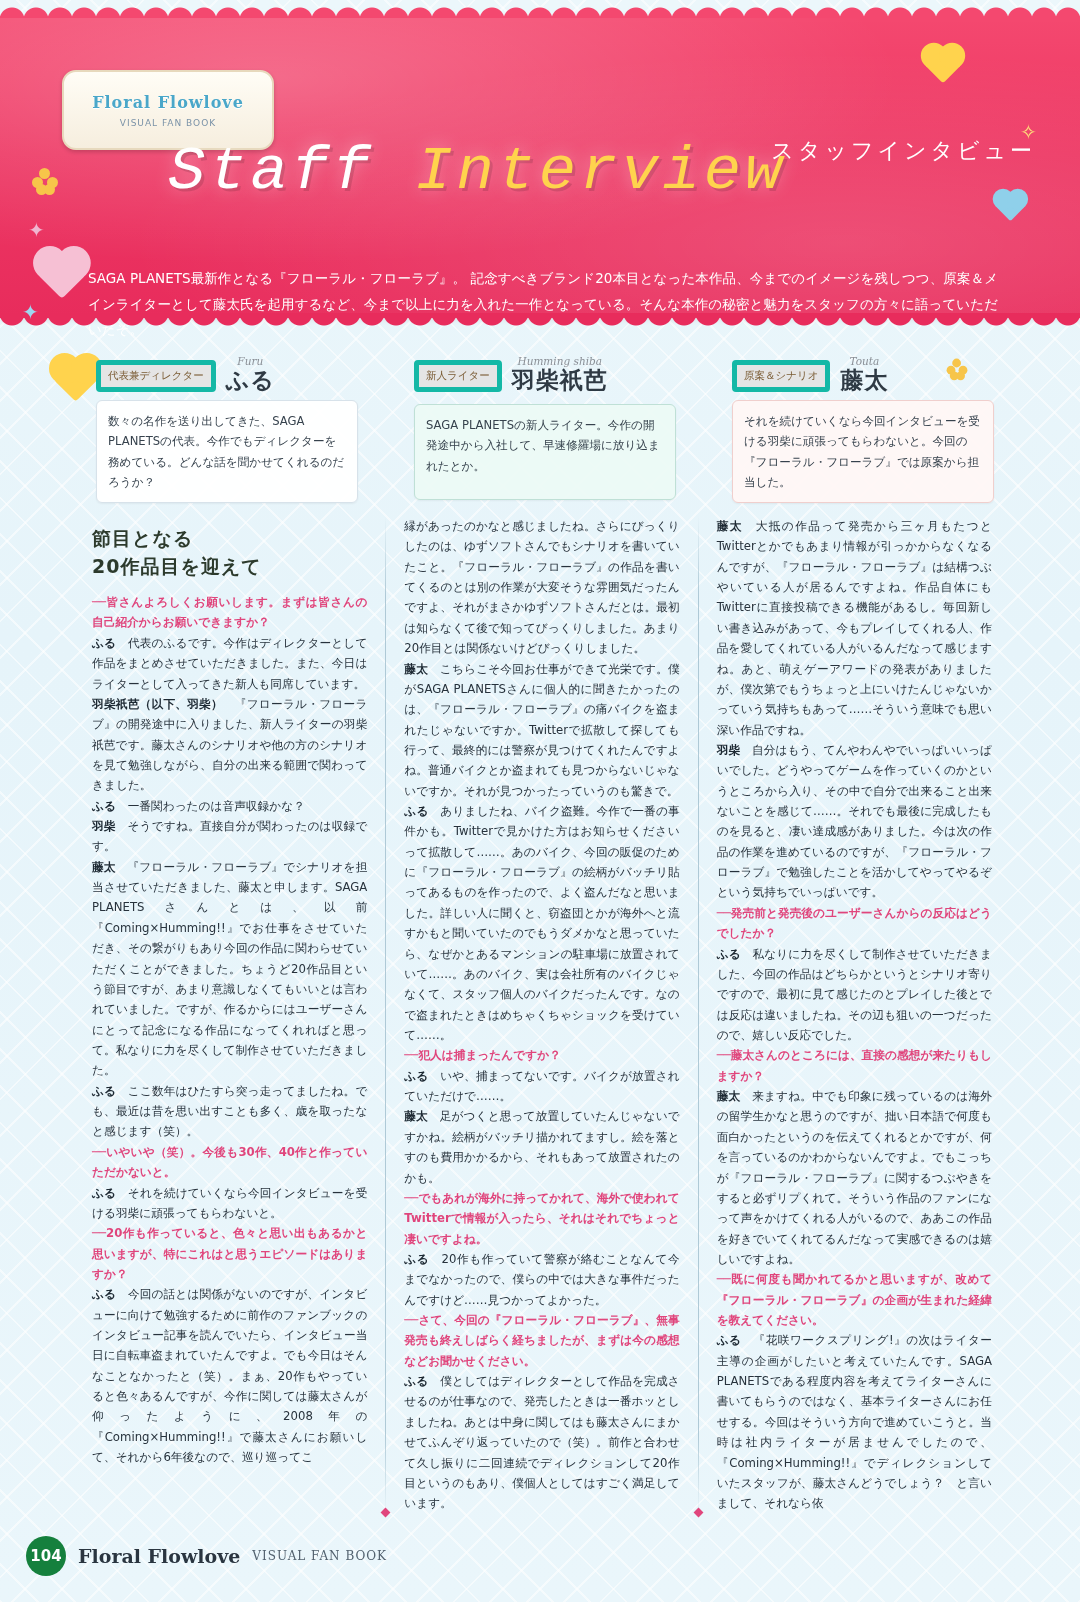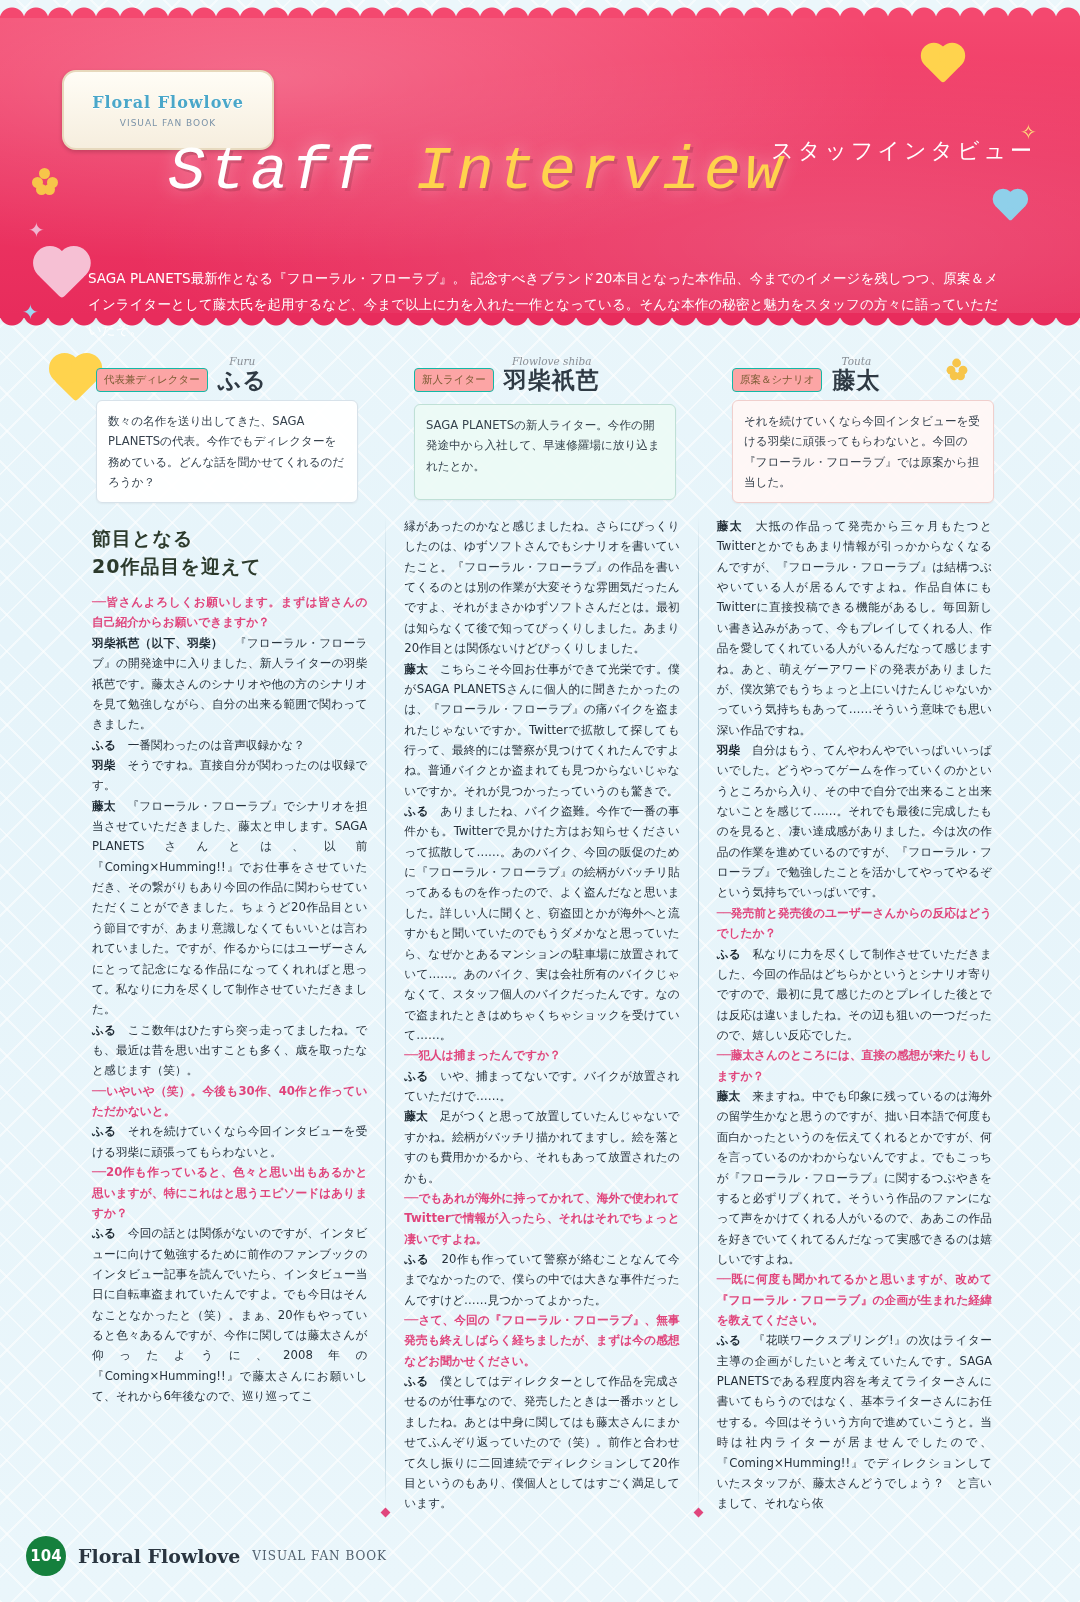--- a/index.html
+++ b/index.html
@@ -59,21 +59,21 @@
   }
   .lead-box{
     position:absolute;left:88px;top:248px;width:910px;
     font-size:13.5px;line-height:1.9;color:#ffffff;text-align:justify;
   }
   
   .profiles{position:absolute;left:96px;top:352px;width:900px;display:flex;gap:56px;}
   .pcard{width:262px;}
   .pcard-head{display:flex;align-items:flex-end;gap:10px;height:40px;}
   .role-tag{
-    background:#fca5a5;border:1px solid #14b8a6;border-radius:4px;
+    background:#e5e5e5;border:5px solid #14b8a6;border-radius:4px;
     font-size:10.5px;color:#7a5b33;padding:4px 7px;white-space:nowrap;
   }
   .pname-wrap{line-height:1;}
   .pname-roman{font-size:10.5px;color:#8a8f96;font-family:"DejaVu Serif","Liberation Serif",serif;font-style:italic;text-align:center;margin-bottom:3px;}
   .pname{font-size:23px;color:#2f3a44;font-weight:bold;letter-spacing:1px;}
   .pdesc{
     margin-top:8px;background:rgba(255,255,255,0.92);
     border:1px solid #d7e2ea;border-radius:6px;padding:10px 11px;
     font-size:11.6px;line-height:1.75;color:#36424d;min-height:74px;
     box-shadow:0 1px 2px rgba(0,0,0,0.05);
@@ -182,21 +182,21 @@
         <div class="pname">ふる</div>
       </div>
     </div>
     <div class="pdesc">数々の名作を送り出してきた、SAGA PLANETSの代表。今作でもディレクターを務めている。どんな話を聞かせてくれるのだろうか？</div>
   </div>
 
   <div class="pcard c2">
     <div class="pcard-head">
       <div class="role-tag">新人ライター</div>
       <div class="pname-wrap">
-        <div class="pname-roman">Flowlove shiba</div>
+        <div class="pname-roman">Humming shiba</div>
         <div class="pname">羽柴祇芭</div>
       </div>
     </div>
     <div class="pdesc">SAGA PLANETSの新人ライター。今作の開発途中から入社して、早速修羅場に放り込まれたとか。</div>
   </div>
 
   <div class="pcard c3">
     <div class="pcard-head">
       <div class="role-tag">原案＆シナリオ</div>
       <div class="pname-wrap">
@@ -211,20 +211,21 @@
 <div class="cols">
   <div class="col" id="col1">
     <div class="sec-title">
       <div class="sec-bar"></div>
       <div class="sec-text">
         <div>節目となる</div>
         <div>20作品目を迎えて</div>
       </div>
     </div>
   <p class="q">──皆さんよろしくお願いします。まずは皆さんの自己紹介からお願いできますか？</p>
+      <p><span class="spk">ふる</span><span>　代表のふるです。今作はディレクターとして作品をまとめさせていただきました。また、今日はライターとして入ってきた新人も同席しています。</span></p>
       <p><span class="spk">羽柴祇芭（以下、羽柴）</span><span>　『フローラル・フローラブ』の開発途中に入りました、新人ライターの羽柴祇芭です。藤太さんのシナリオや他の方のシナリオを見て勉強しながら、自分の出来る範囲で関わってきました。</span></p>
       <p><span class="spk">ふる</span><span>　一番関わったのは音声収録かな？</span></p>
       <p><span class="spk">羽柴</span><span>　そうですね。直接自分が関わったのは収録です。</span></p>
       <p><span class="spk">藤太</span><span>　『フローラル・フローラブ』でシナリオを担当させていただきました、藤太と申します。SAGA PLANETSさんとは、以前『Coming×Humming!!』でお仕事をさせていただき、その繋がりもあり今回の作品に関わらせていただくことができました。ちょうど20作品目という節目ですが、あまり意識しなくてもいいとは言われていました。ですが、作るからにはユーザーさんにとって記念になる作品になってくれればと思って。私なりに力を尽くして制作させていただきました。</span></p>
       <p><span class="spk">ふる</span><span>　ここ数年はひたすら突っ走ってましたね。でも、最近は昔を思い出すことも多く、歳を取ったなと感じます（笑）。</span></p>
       <p class="q">──いやいや（笑）。今後も30作、40作と作っていただかないと。</p>
       <p><span class="spk">ふる</span><span>　それを続けていくなら今回インタビューを受ける羽柴に頑張ってもらわないと。</span></p>
       <p class="q">──20作も作っていると、色々と思い出もあるかと思いますが、特にこれはと思うエピソードはありますか？</p>
       <p><span class="spk">ふる</span><span>　今回の話とは関係がないのですが、インタビューに向けて勉強するために前作のファンブックのインタビュー記事を読んでいたら、インタビュー当日に自転車盗まれていたんですよ。でも今日はそんなことなかったと（笑）。まぁ、20作もやっていると色々あるんですが、今作に関しては藤太さんが仰ったように、2008年の『Coming×Humming!!』で藤太さんにお願いして、それから6年後なので、巡り巡ってこ</span></p>
     </div>

